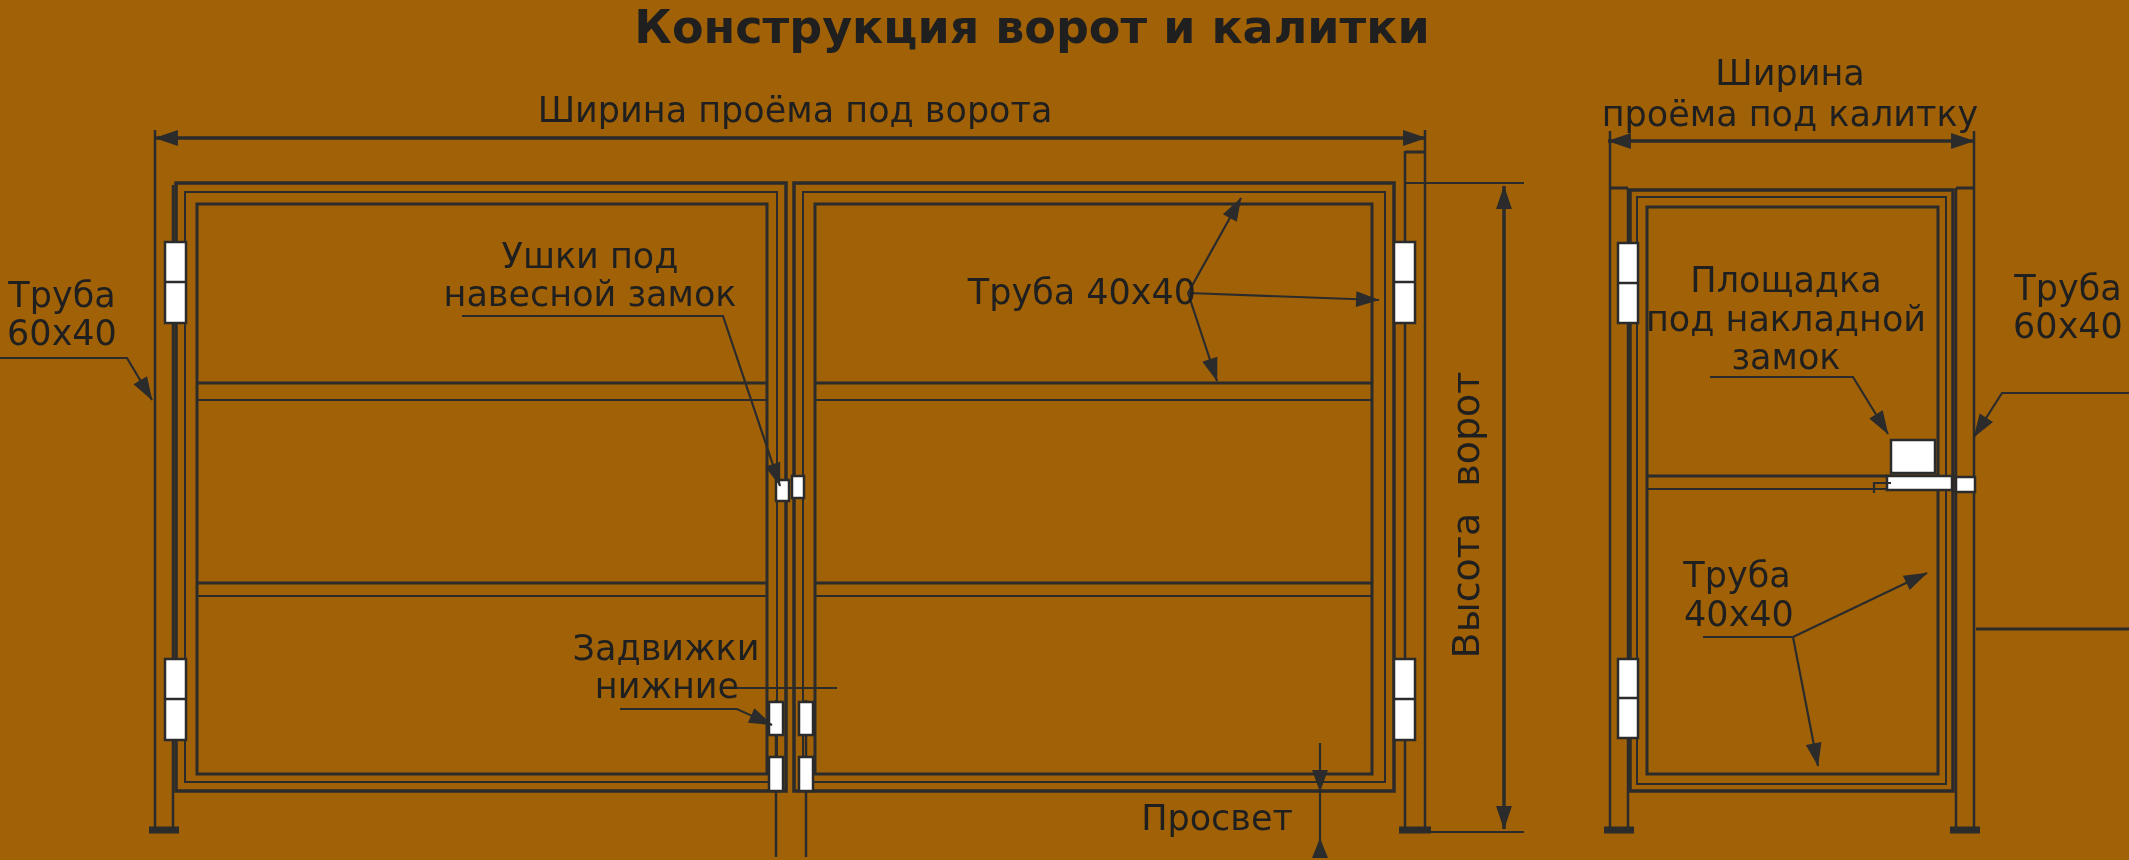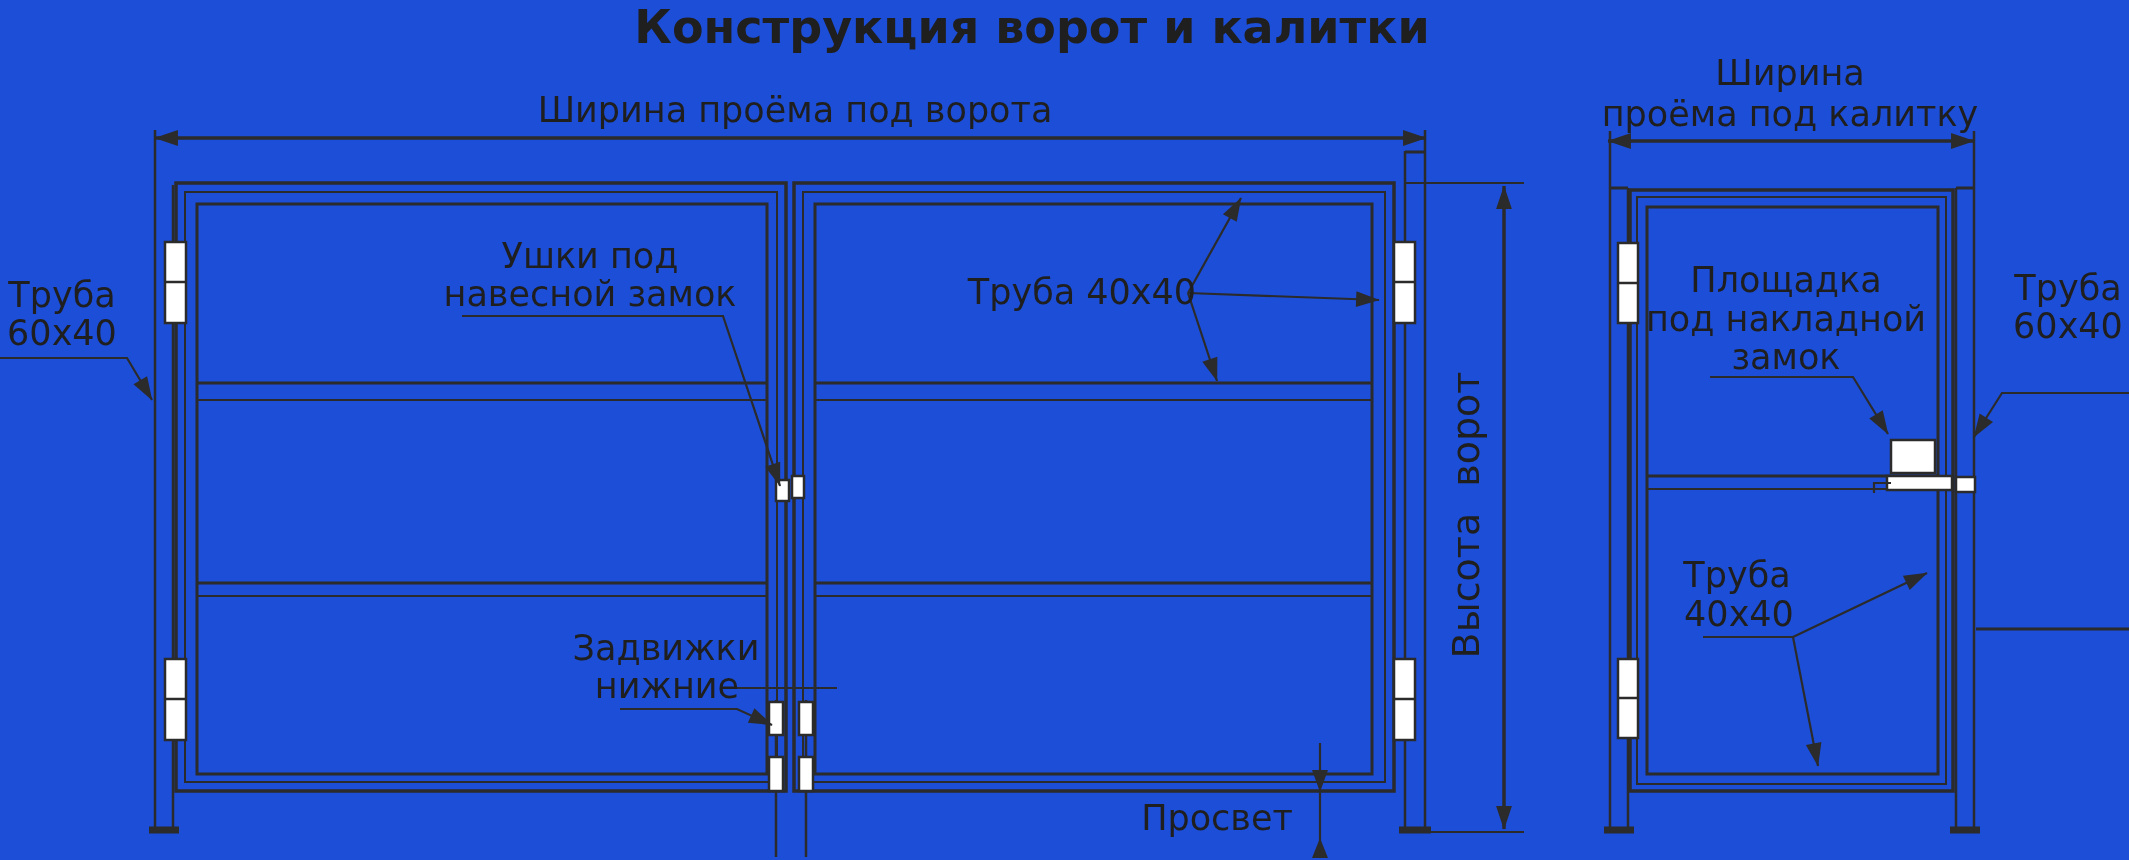--- a/index.html
+++ b/index.html
@@ -1,16 +1,16 @@
 <!DOCTYPE html>
 <html><head>
 <meta charset="utf-8">
 <style>
   html,body{margin:0;padding:0;background:#ffffff;}
-  .wrap{position:relative;width:2129px;height:860px;background:#1d4ed8;
+  .wrap{position:relative;width:2129px;height:860px;background:#a16207;
         font-family:"DejaVu Sans","Liberation Sans",sans-serif;}
   svg{display:block}
   text{text-anchor:middle;fill:#1f1f1f;font-size:35px;
        font-family:"DejaVu Sans","Liberation Sans",sans-serif;}
   .title{font-size:46px;font-weight:700;}
   .vert{font-size:38px;word-spacing:14px;}
   .dim{font-size:35px;}
 </style>
 </head>
 <body>

